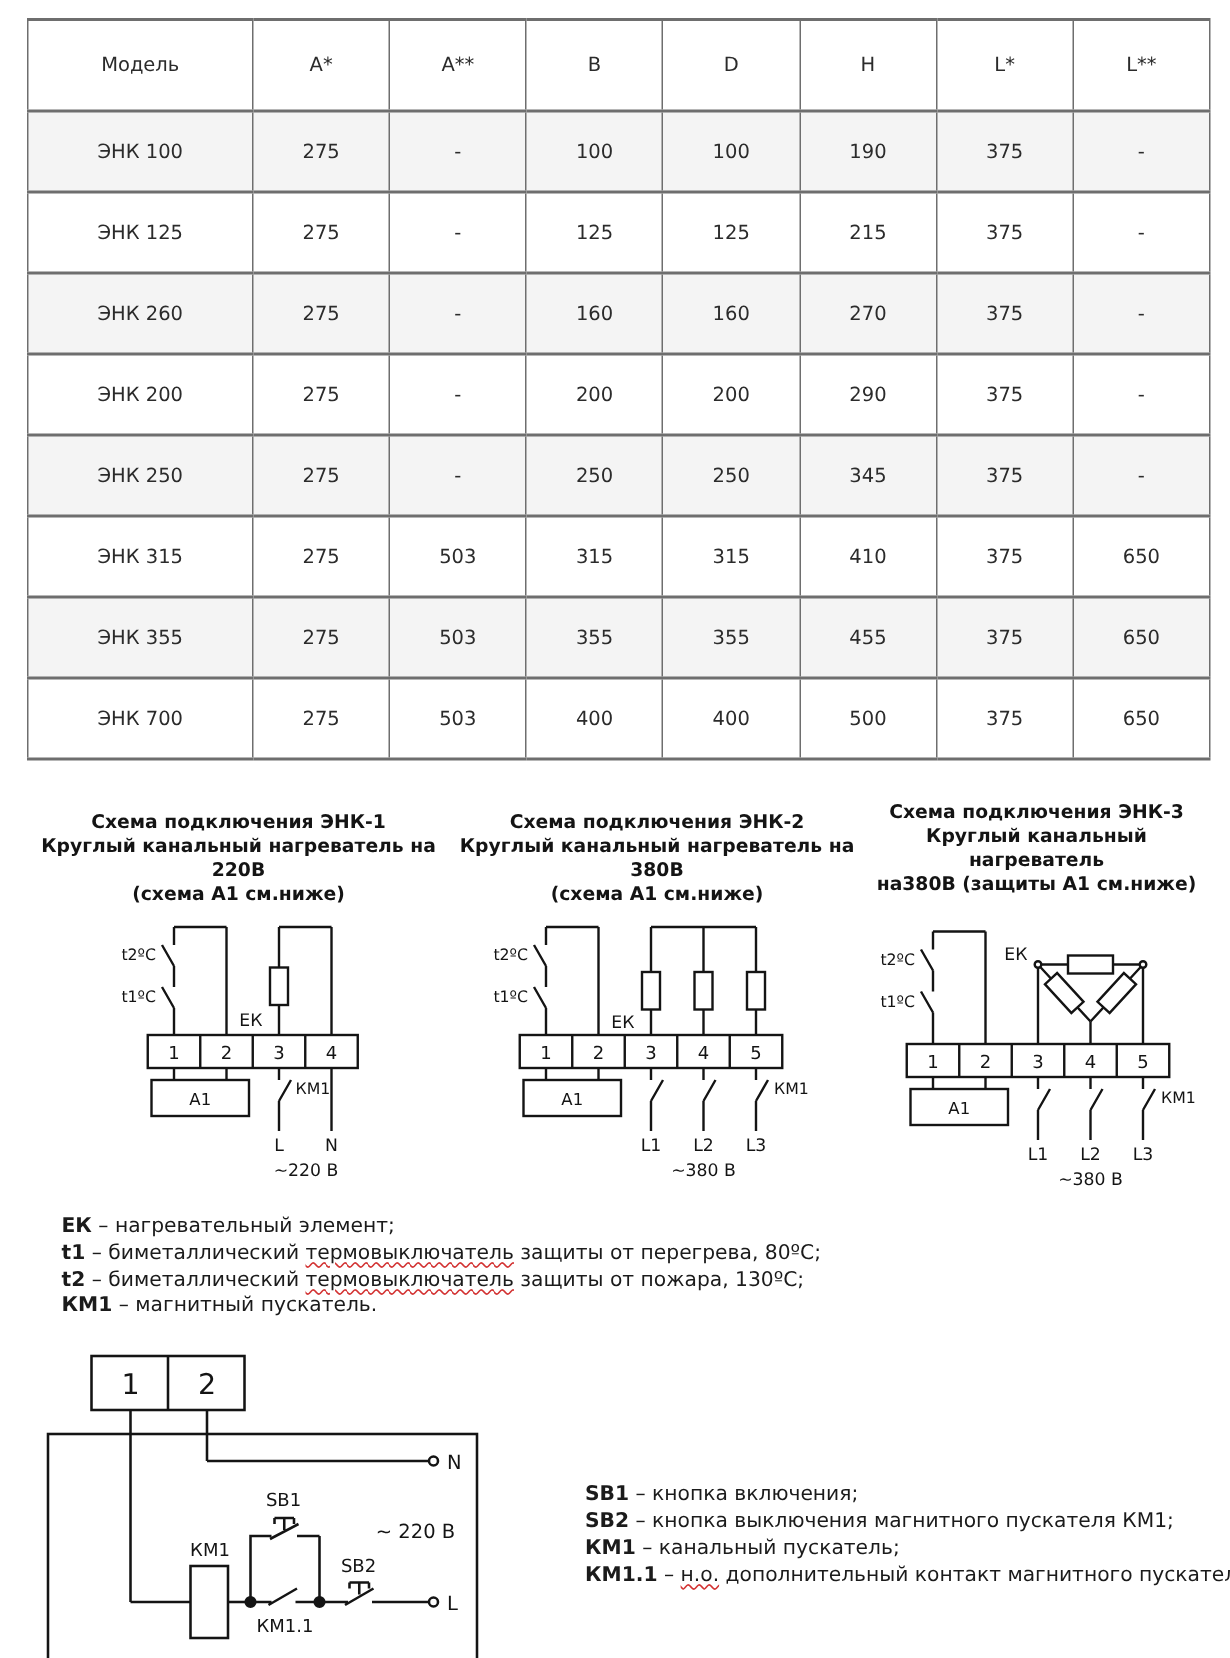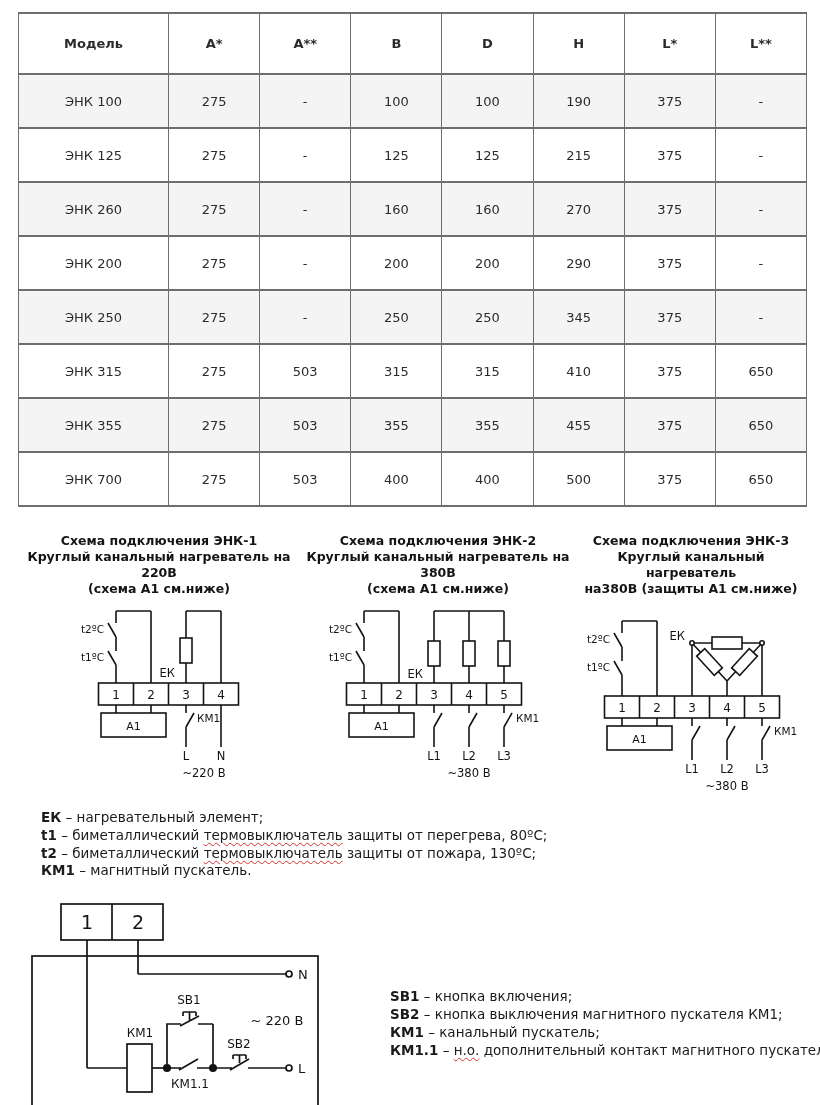--- a/index.html
+++ b/index.html
@@ -5,26 +5,26 @@
   html,body{margin:0;padding:0;background:#fff;}
   body{font-family:"DejaVu Sans","Liberation Sans",sans-serif;color:#1f1f1f;}
   .page{width:820px;min-height:1105px;box-sizing:border-box;padding:12px 13px 8px 18px;background:#fff;position:relative;}
 
   
   .spec-table{border-collapse:collapse;table-layout:fixed;width:789px;font-size:13px;color:#2b2b2b;}
   .spec-table th,.spec-table td{
     border:1px solid #6e6e6e;border-top-width:2px;border-bottom-width:2px;
     text-align:center;vertical-align:middle;padding:0;
   }
-  .spec-table th{height:59px;font-weight:700;}
+  .spec-table th{height:59px;font-weight:400;}
   .spec-table td{height:52px;}
   .spec-table tbody tr:nth-child(odd){background:#f4f4f4;}
 
   
-  .schematics{display:flex;margin-top:26px;}
+  .schematics{display:flex;margin-top:26px;align-items:center;}
   .schematic{text-align:center;}
   .schematic.s1{flex:0 0 282px;}
   .schematic.s2{flex:0 0 276px;}
   .schematic.s3{flex:0 0 230px;}
   .sch-title{font-weight:bold;font-size:12.5px;line-height:1.28;color:#141414;}
   .schematic svg{display:block;margin:4px auto 0;}
   svg{font-family:"DejaVu Sans","Liberation Sans",sans-serif;}
   svg text{fill:#141414;}
 
   

